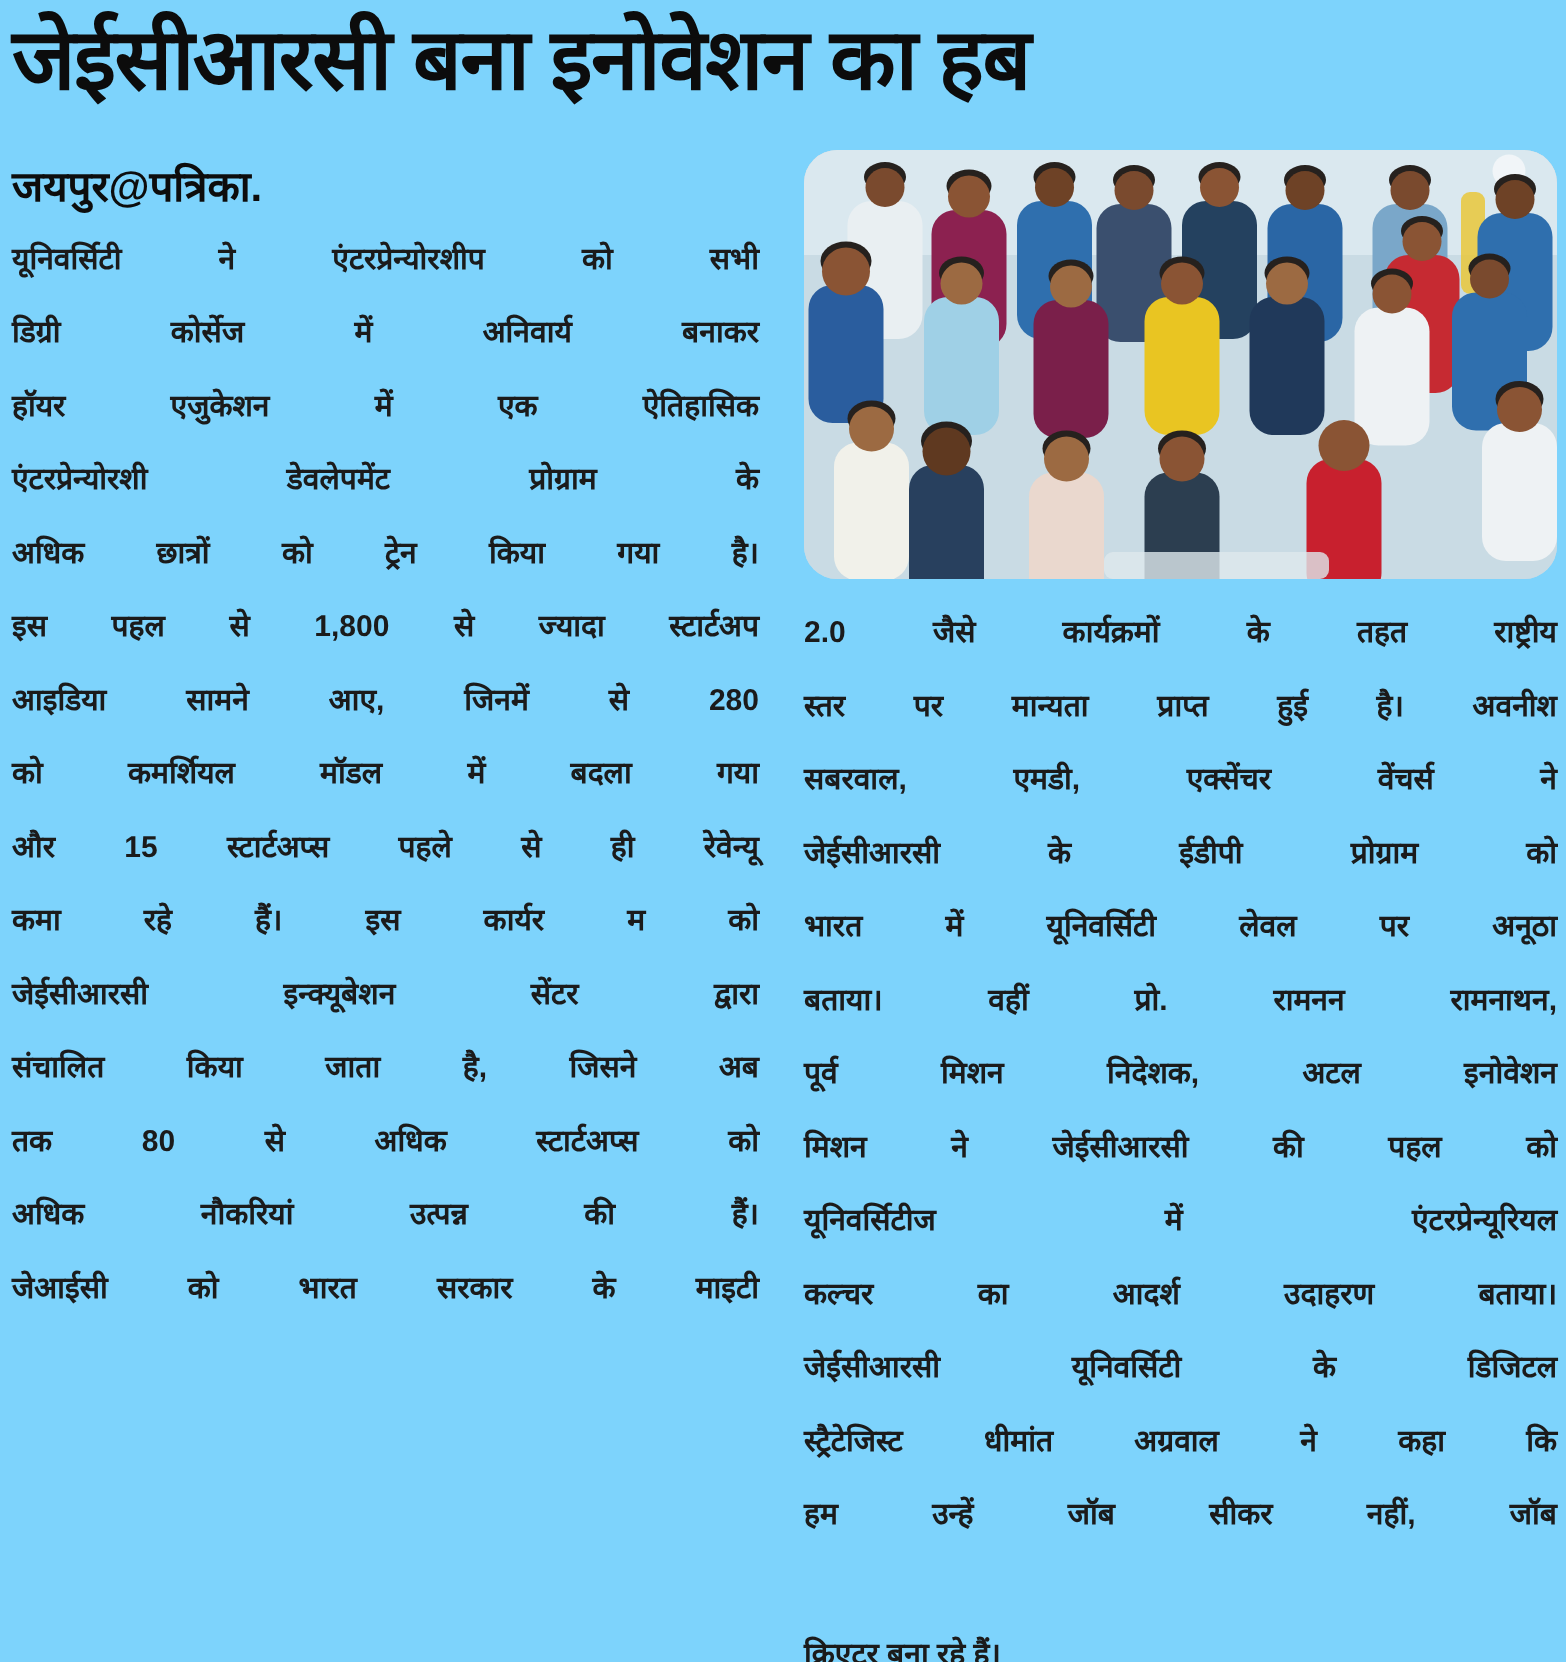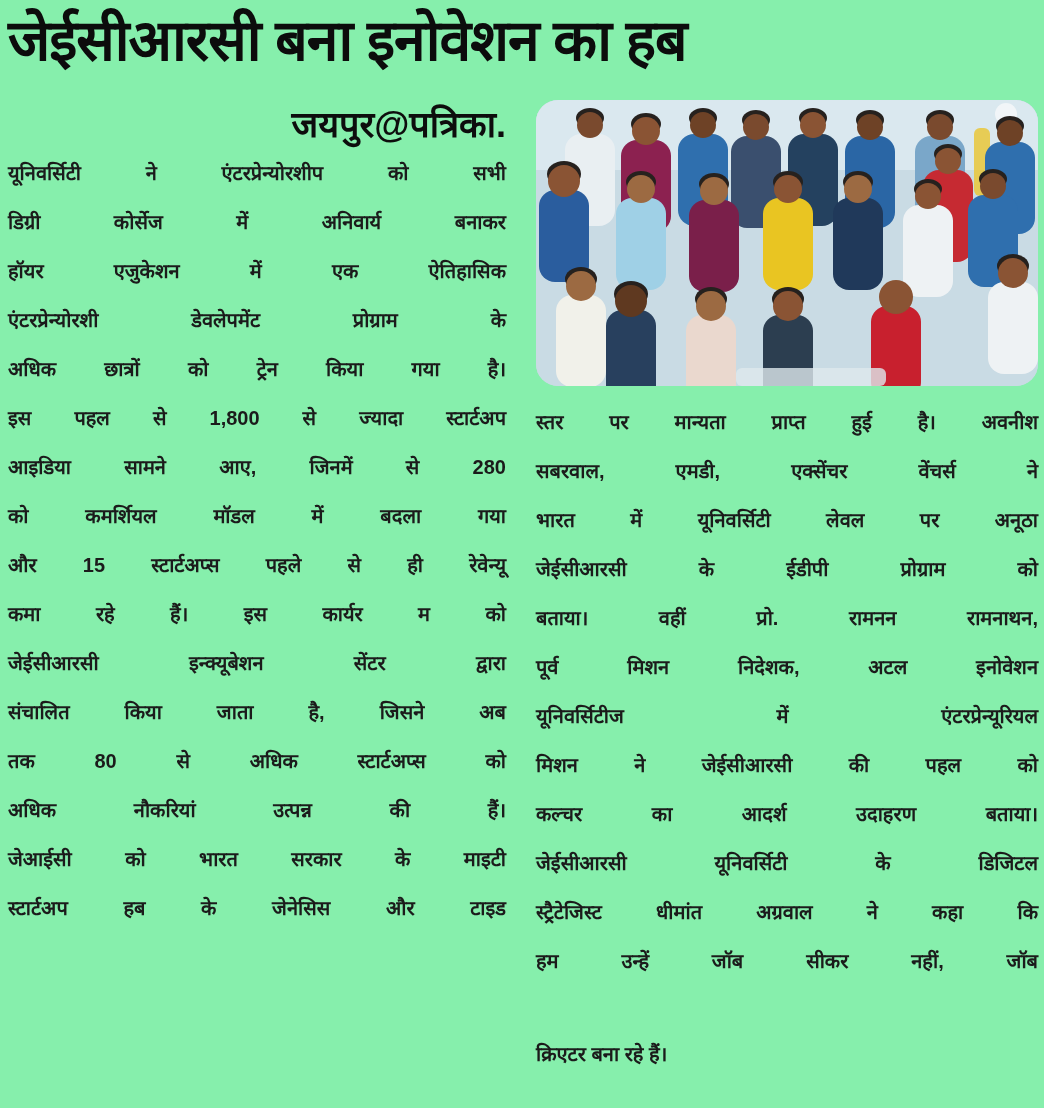--- a/index.html
+++ b/index.html
@@ -1,19 +1,19 @@
 <!DOCTYPE html>
 <html><head>
 <meta charset="utf-8">
 <style>
   html,body{margin:0;padding:0;background:#ffffff;}
   .page{
     position:relative;
     width:1044px;height:1108px;
-    background:#86efac;
+    background:#7dd3fc;
     font-family:"Liberation Sans", sans-serif;
     color:#161616;
     overflow:hidden;
   }
   .headline{
     margin:2px 6px 0 8px;
     font-size:57px;
     line-height:76px;
     font-weight:800;
     letter-spacing:-1px;
@@ -32,23 +32,23 @@
     line-height:49px;
     font-weight:600;
     text-align:justify;
     text-align-last:justify;
     white-space:normal;
     color:#1b1b1b;
   }
   .tlast{text-align-last:left;margin-top:44px;}
   .firstline{
     display:flex;
-    justify-content:flex-end;
+    justify-content:flex-start;
     align-items:baseline;
-    font-size:36px;
+    font-size:28px;
     line-height:49px;
     font-weight:600;
   }
   .dateline{font-weight:800;color:#0d0d0d;}
   .photo-wrap{
     width:502px;height:286px;
     border-radius:22px;
     overflow:hidden;
     margin:0 0 12px 0;
     background:#c9dbe4;
@@ -77,21 +77,20 @@
           <div class="tline">इस पहल से 1,800 से ज्यादा स्टार्टअप</div>
           <div class="tline">आइडिया सामने आए, जिनमें से 280</div>
           <div class="tline">को कमर्शियल मॉडल में बदला गया</div>
           <div class="tline">और 15 स्टार्टअप्स पहले से ही रेवेन्यू</div>
           <div class="tline">कमा रहे हैं। इस कार्यर म को</div>
           <div class="tline">जेईसीआरसी इन्क्यूबेशन सेंटर द्वारा</div>
           <div class="tline">संचालित किया जाता है, जिसने अब</div>
           <div class="tline">तक 80 से अधिक स्टार्टअप्स को</div>
           <div class="tline">अधिक नौकरियां उत्पन्न की हैं।</div>
           <div class="tline">जेआईसी को भारत सरकार के माइटी</div>
-          <div class="tline">स्टार्टअप हब के जेनेसिस और टाइड</div>
         </div>
     </div>
 
     <div class="col">
       <div class="photo-wrap">
         <svg id="photo-svg" viewBox="0 0 502 286" preserveAspectRatio="none">
             <rect x="0" y="0" width="502" height="286" fill="#c9dbe4"></rect>
             <rect x="0" y="0" width="502" height="70" fill="#dce9ef" opacity="0.9"></rect>
             <circle cx="470" cy="14" r="11" fill="#f3f6f8" opacity="0.9"></circle>
             <rect x="438" y="28" width="16" height="68" rx="6" fill="#e9c73a" opacity="0.85"></rect>
@@ -157,28 +156,29 @@
             <circle cx="252" cy="206" r="15" fill="#8a5434"></circle>
             <rect x="335" y="206" width="50" height="92" rx="16" fill="#c8202e"></rect>
             <circle cx="360" cy="197" r="17" fill="#8a5434"></circle>
             <rect x="452" y="182" width="50" height="92" rx="16" fill="#eef2f4"></rect>
             <ellipse cx="477" cy="166" rx="16" ry="12" fill="#26211e"></ellipse>
             <circle cx="477" cy="173" r="15" fill="#8a5434"></circle>
             <rect x="200" y="268" width="150" height="18" rx="6" fill="#dfe9ec" opacity="0.8"></rect>
           </svg>
       </div>
       <div>
+          <div class="tline">2.0 जैसे कार्यक्रमों के तहत राष्ट्रीय</div>
           <div class="tline">स्तर पर मान्यता प्राप्त हुई है। अवनीश</div>
           <div class="tline">सबरवाल, एमडी, एक्सेंचर वेंचर्स ने</div>
+          <div class="tline">जेईसीआरसी के ईडीपी प्रोग्राम को</div>
           <div class="tline">भारत में यूनिवर्सिटी लेवल पर अनूठा</div>
-          <div class="tline">जेईसीआरसी के ईडीपी प्रोग्राम को</div>
           <div class="tline">बताया। वहीं प्रो. रामनन रामनाथन,</div>
           <div class="tline">पूर्व मिशन निदेशक, अटल इनोवेशन</div>
+          <div class="tline">मिशन ने जेईसीआरसी की पहल को</div>
           <div class="tline">यूनिवर्सिटीज में एंटरप्रेन्यूरियल</div>
-          <div class="tline">मिशन ने जेईसीआरसी की पहल को</div>
           <div class="tline">कल्चर का आदर्श उदाहरण बताया।</div>
           <div class="tline">जेईसीआरसी यूनिवर्सिटी के डिजिटल</div>
           <div class="tline">स्ट्रैटेजिस्ट धीमांत अग्रवाल ने कहा कि</div>
           <div class="tline">हम उन्हें जॉब सीकर नहीं, जॉब</div>
           <div class="tline tlast">क्रिएटर बना रहे हैं।</div>
         </div>
     </div>
 
   </div>
 </div>

